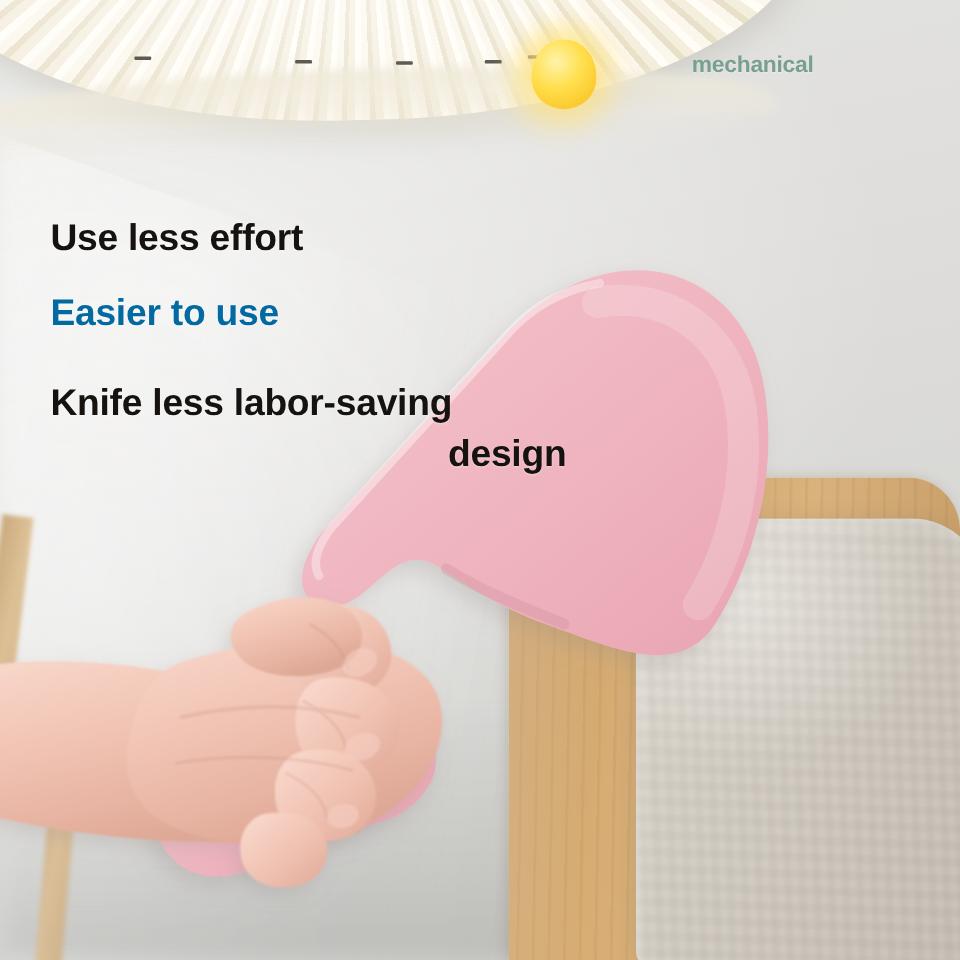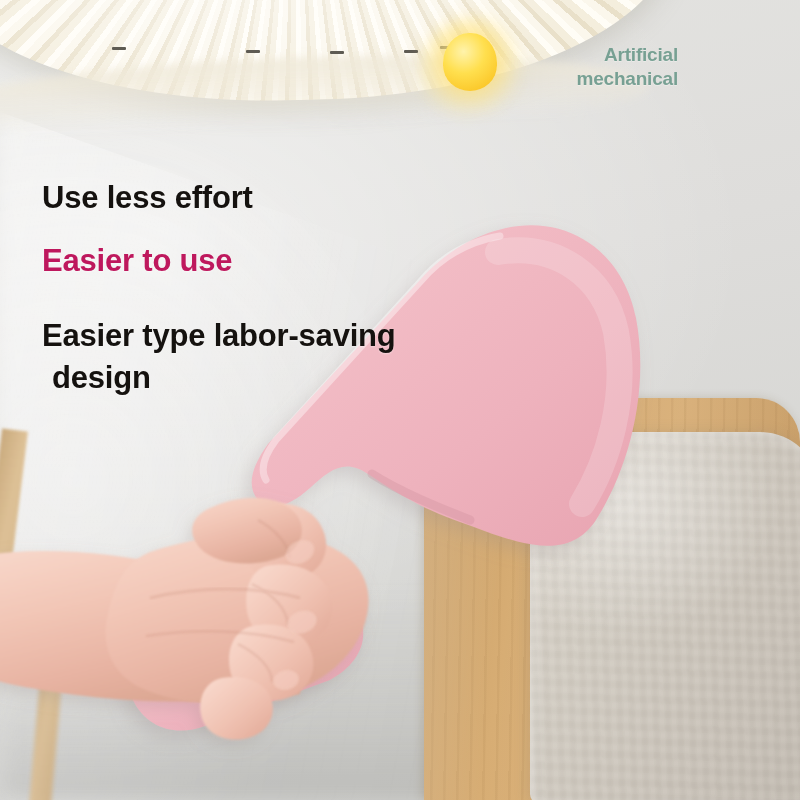--- a/index.html
+++ b/index.html
@@ -211,38 +211,38 @@
     color: #15120f;
     letter-spacing: -0.2px;
     text-shadow: 0 1px 2px rgba(255,255,255,0.45);
     white-space: nowrap;
   }
   .sub2 {
     position: absolute;
     left: 42px; top: 243px;
     font-size: 31px;
     font-weight: bold;
-    color: #be185d;
+    color: #0369a1;
     letter-spacing: -0.2px;
     text-shadow: 0 1px 2px rgba(255,255,255,0.45);
     white-space: nowrap;
   }
   .sub3 {
     position: absolute;
     left: 42px; top: 315px;
     width: 430px;
     font-size: 31px;
     font-weight: bold;
     color: #15120f;
     line-height: 1.34;
     letter-spacing: -0.2px;
     text-shadow: 0 1px 2px rgba(255,255,255,0.40);
   }
   .sub3 .line-a { display: block; text-align: left; }
-  .sub3 .line-b { display: block; text-align: left; padding-left: 10px; }
+  .sub3 .line-b { display: block; text-align: right; padding-left: 10px; }
 
   .watermark {
     position: absolute;
     left: 556px; top: 43px;
     width: 122px;
     text-align: right;
     font-size: 19px;
     font-weight: bold;
     line-height: 1.28;
     color: #77a093;
@@ -425,22 +425,21 @@
       <ellipse cx="286" cy="680" rx="13" ry="10" transform="rotate(-12 286 680)" fill="#f7d2c6" filter="url(#handBlur)"></ellipse>
     </g>
   </svg>
 
 
   <div class="sub1">Use less effort</div>
 
   <div class="sub2">Easier to use</div>
 
   <div class="sub3">
-    <span class="line-a">Easier type labor-saving</span>
+    <span class="line-a">Knife less labor-saving</span>
     <span class="line-b">design</span>
   </div>
 
   <div class="watermark">
-    <span>Artificial</span>
     <span>mechanical</span>
   </div>
 
 </div>
 
 </body></html>

